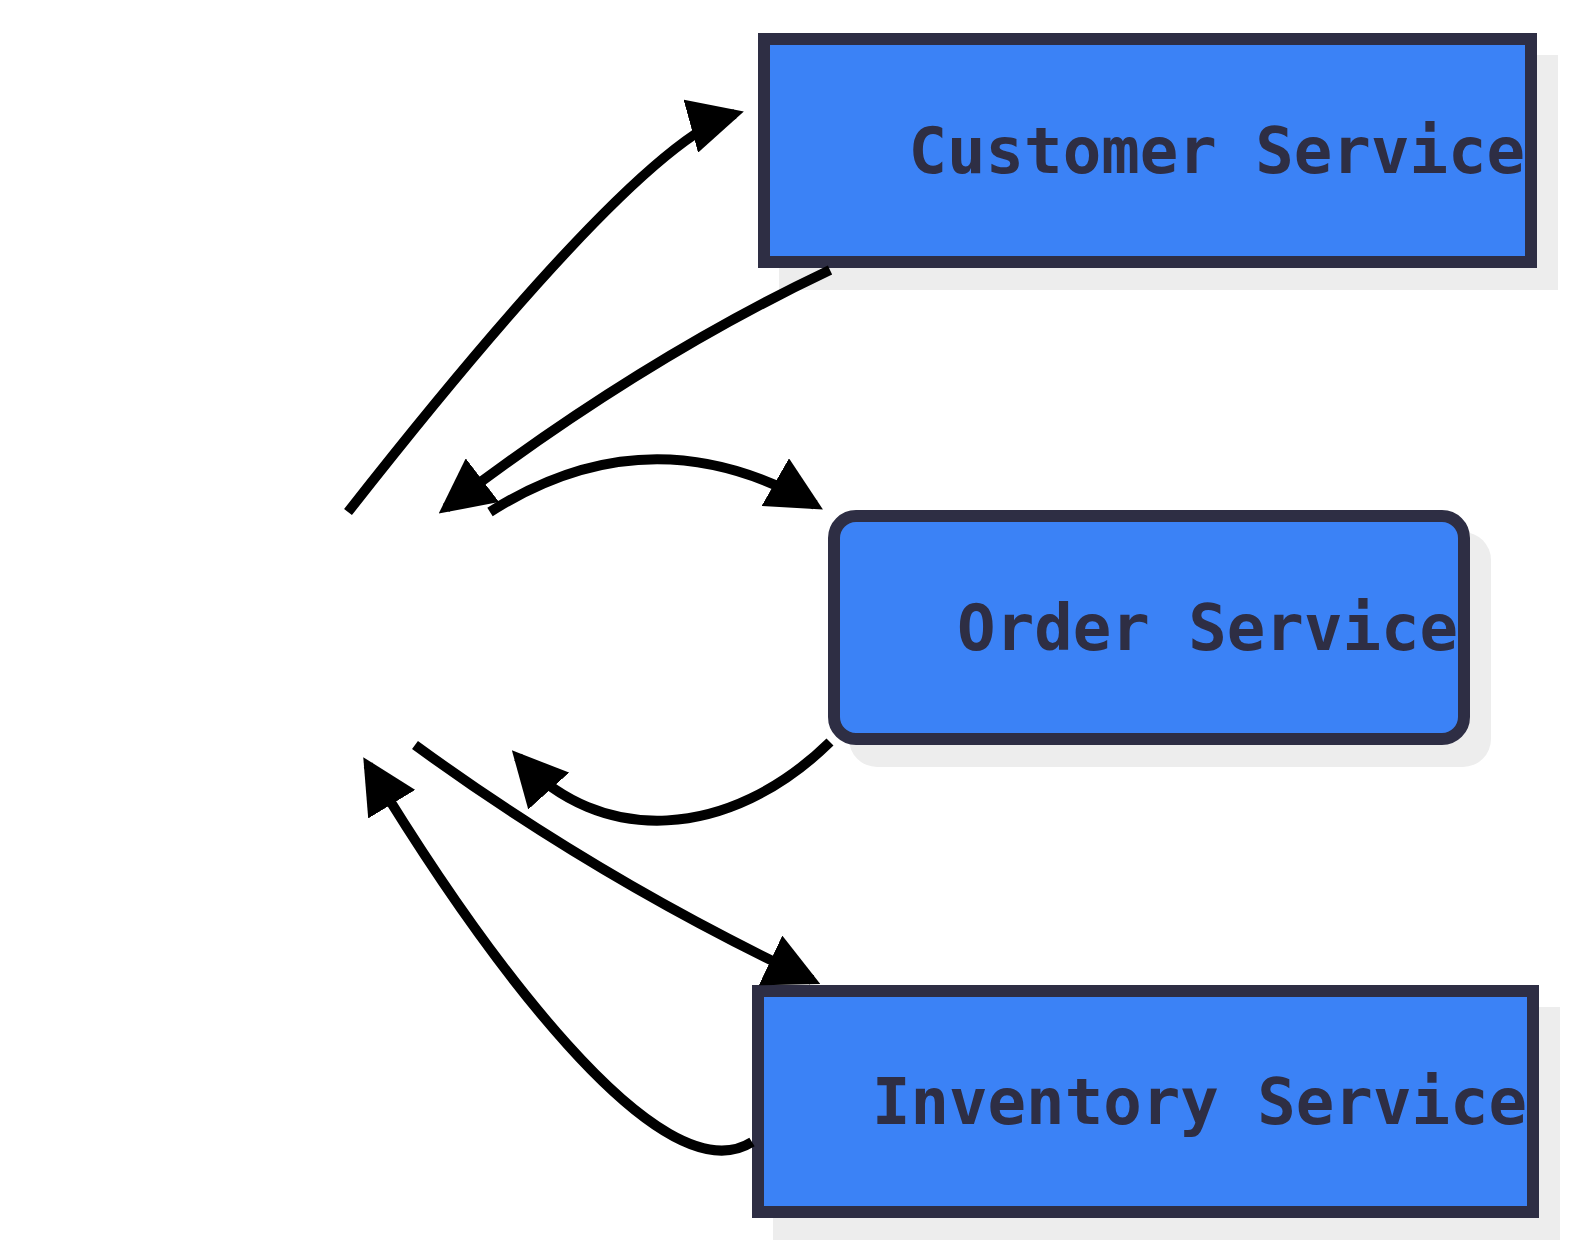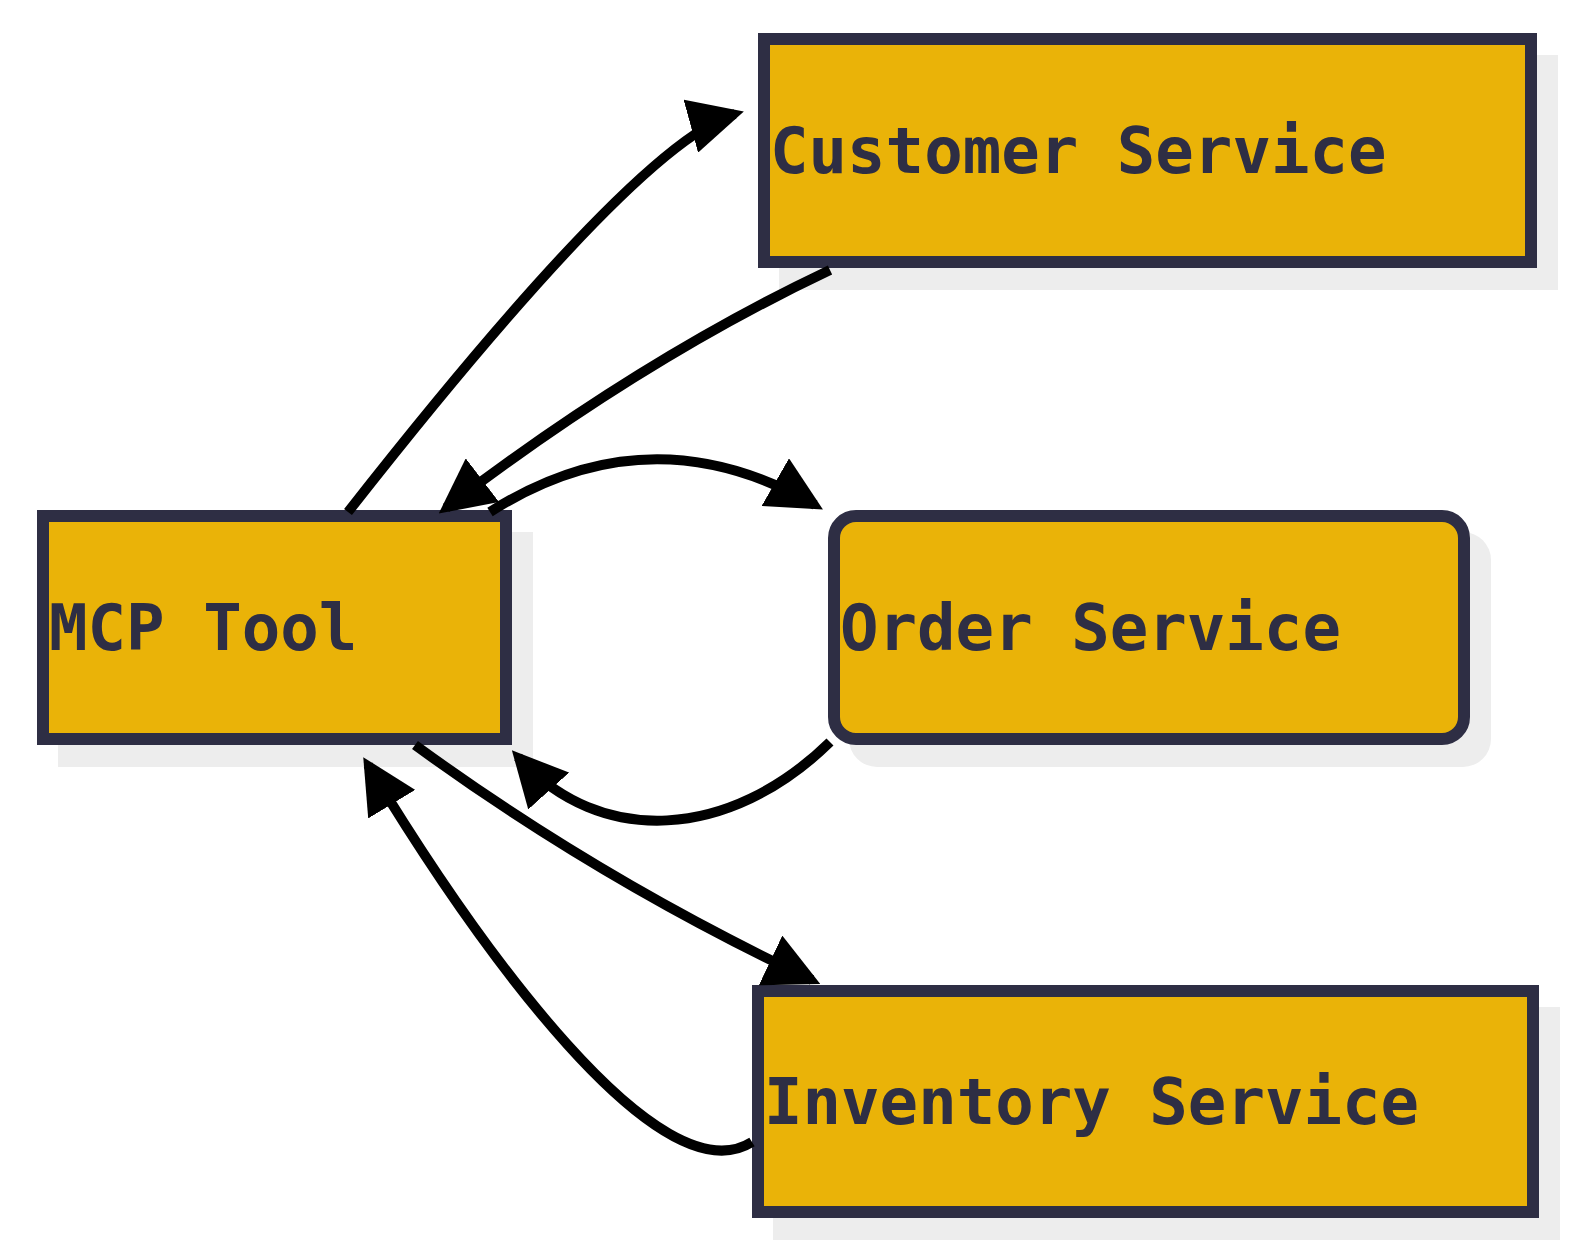--- a/index.html
+++ b/index.html
@@ -8,25 +8,25 @@
     width: 1584px;
     height: 1255px;
     background: #ffffff;
     overflow: hidden;
     font-family: "DejaVu Sans Mono", monospace;
   }
   .node {
     position: absolute;
     box-sizing: border-box;
     border: 12px solid #2e2e44;
-    background: #eab308;
+    background: #3b82f6;
     box-shadow: 21px 22px 0 0 #ededed;
     display: flex;
     align-items: center;
-    justify-content: flex-start;
+    justify-content: flex-end;
   }
   .node-label {
     color: #2e2e44;
     font-size: 64px;
     font-weight: 600;
     letter-spacing: 0px;
     white-space: nowrap;
     user-select: none;
   }
   #node-mcp       { left: 37px;  top: 510px; width: 475px; height: 235px; }
@@ -45,23 +45,20 @@
     stroke: #000000;
     stroke-width: 10px;
     stroke-linecap: butt;
   }
 </style>
 </head>
 <body>
 
 <div id="canvas">
 
-  <div class="node" id="node-mcp">
-    <span class="node-label">MCP Tool</span>
-  </div>
 
   <div class="node" id="node-customer">
     <span class="node-label">Customer Service</span>
   </div>
 
   <div class="node" id="node-order">
     <span class="node-label">Order Service</span>
   </div>
 
   <div class="node" id="node-inventory">

